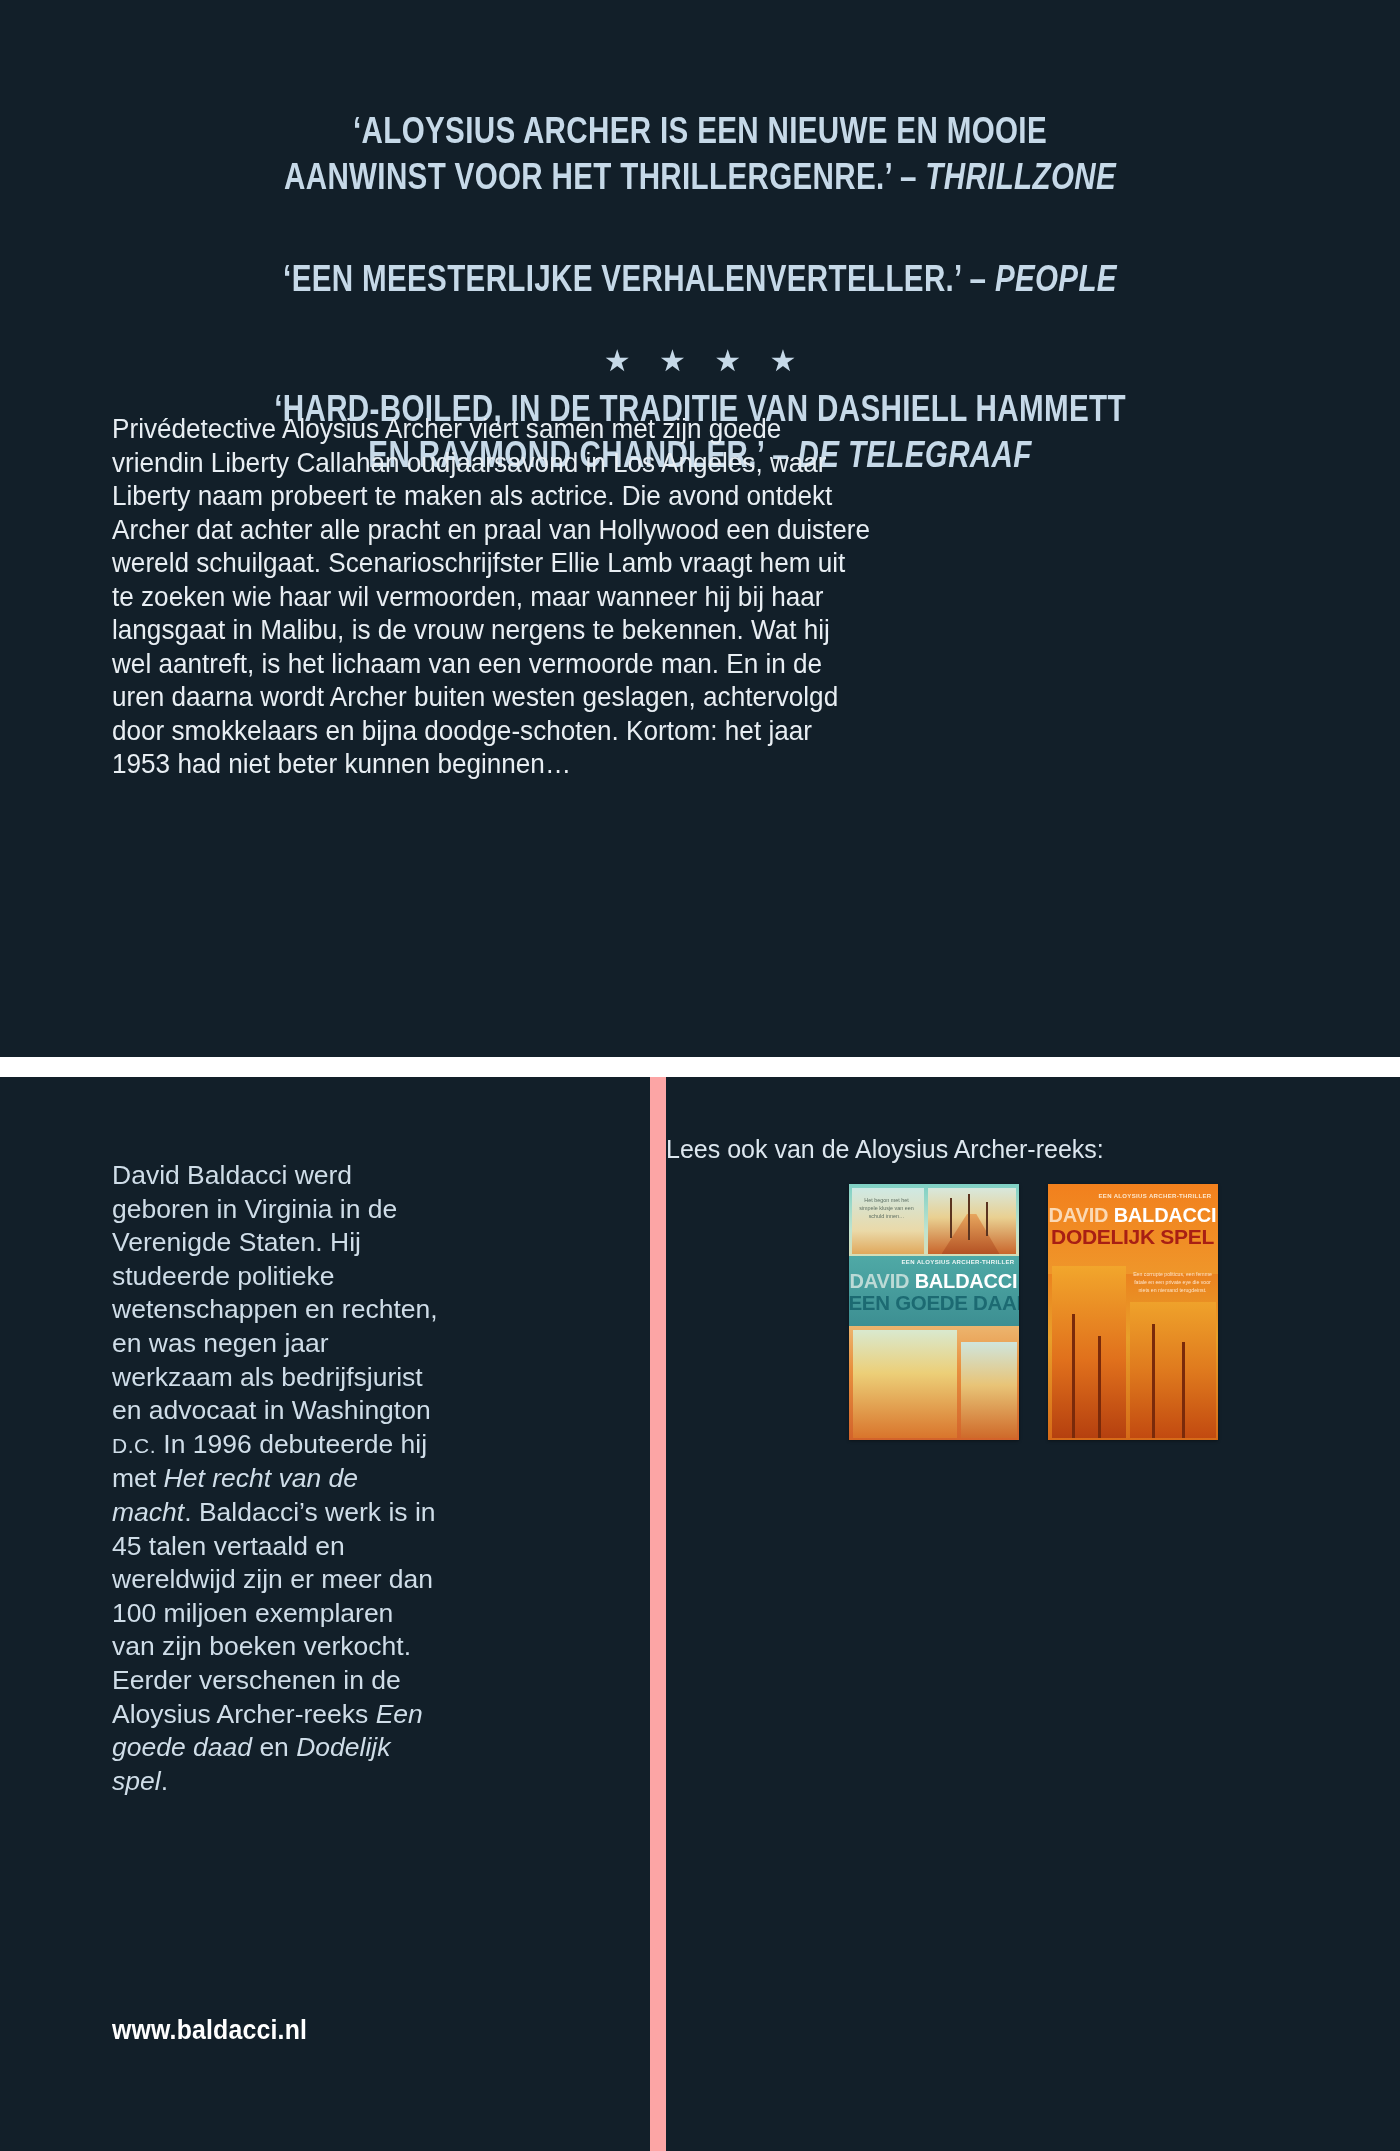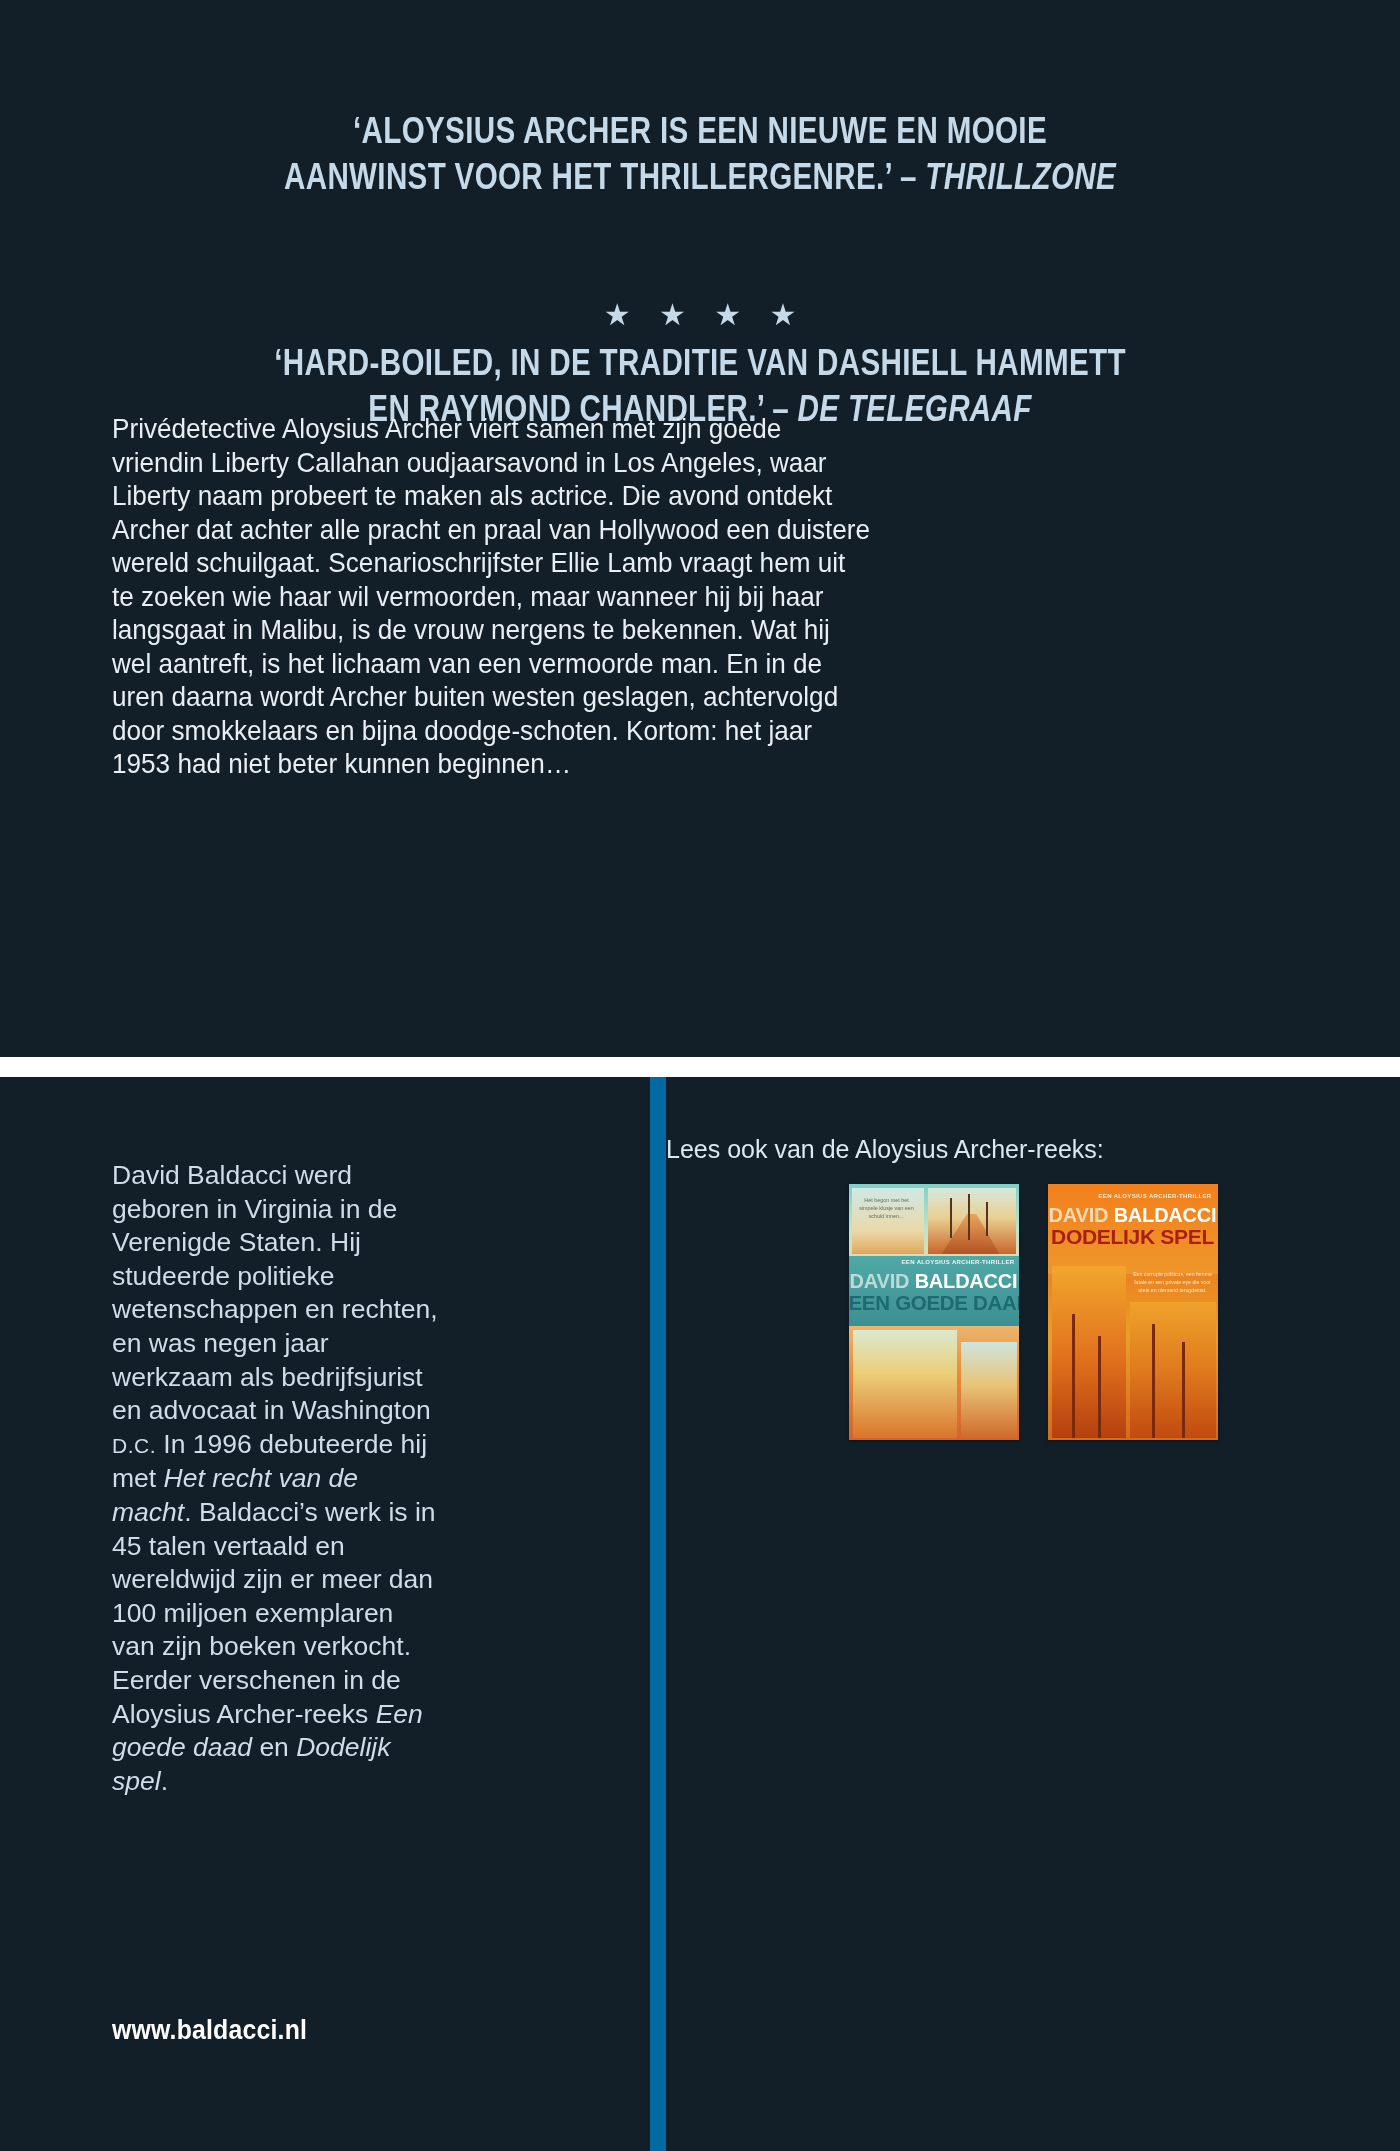--- a/index.html
+++ b/index.html
@@ -89,21 +89,21 @@
     background: #ffffff;
   }
 
   
   .bottom {
     position: absolute;
     left: 0;
     top: 1077px;
     width: 1400px;
     height: 1074px;
-    background: #0369a1;
+    background: #fca5a5;
   }
   .panel-left {
     position: absolute;
     left: 0; top: 0;
     width: 650px;
     height: 1074px;
     background: #121f29;
   }
   .panel-right {
     position: absolute;
@@ -281,20 +281,23 @@
 
     <div class="quotes">
 
       <div class="quote-block">
         <div class="quote-line">‘ALOYSIUS ARCHER IS EEN NIEUWE EN MOOIE</div>
         <div class="quote-line"><span>AANWINST VOOR HET THRILLERGENRE.’ – </span><span class="src">THRILLZONE</span></div>
       </div>
 
       <div class="gap-1"></div>
 
+      <div class="quote-block">
+        <div class="quote-line"><span>‘EEN MEESTERLIJKE VERHALENVERTELLER.’ – </span><span class="src">PEOPLE</span></div>
+      </div>
 
       <div class="gap-2"></div>
 
       <div class="stars">★ ★ ★ ★</div>
 
       <div class="gap-3"></div>
 
       <div class="quote-block">
         <div class="quote-line">‘HARD-BOILED, IN DE TRADITIE VAN DASHIELL HAMMETT</div>
         <div class="quote-line"><span>EN RAYMOND CHANDLER.’ – </span><span class="src">DE TELEGRAAF</span></div>

